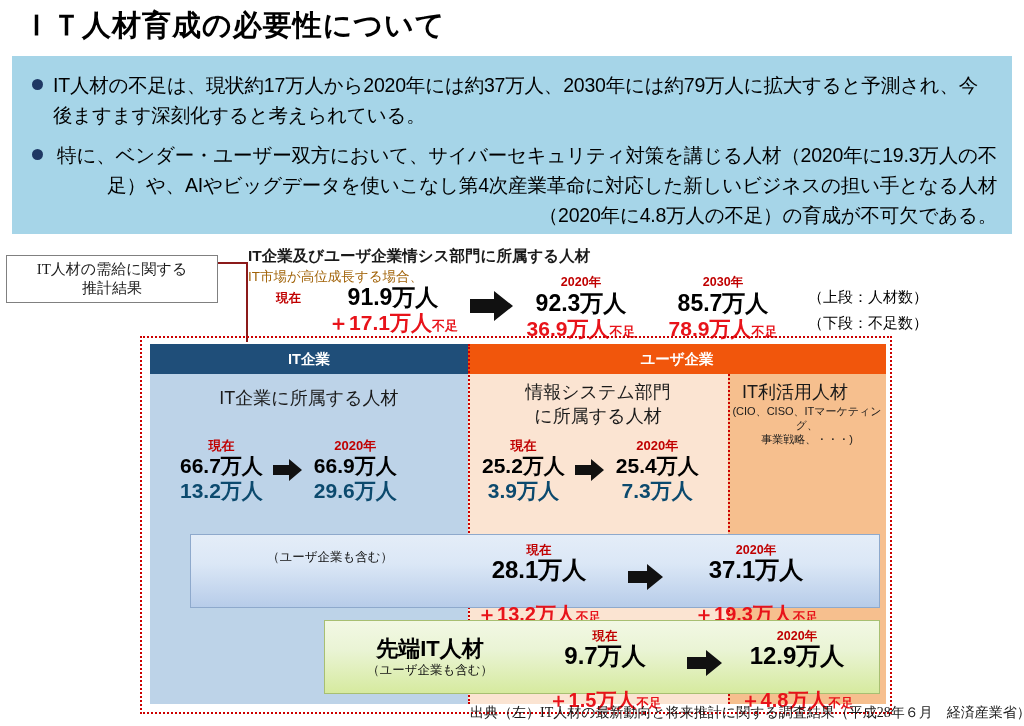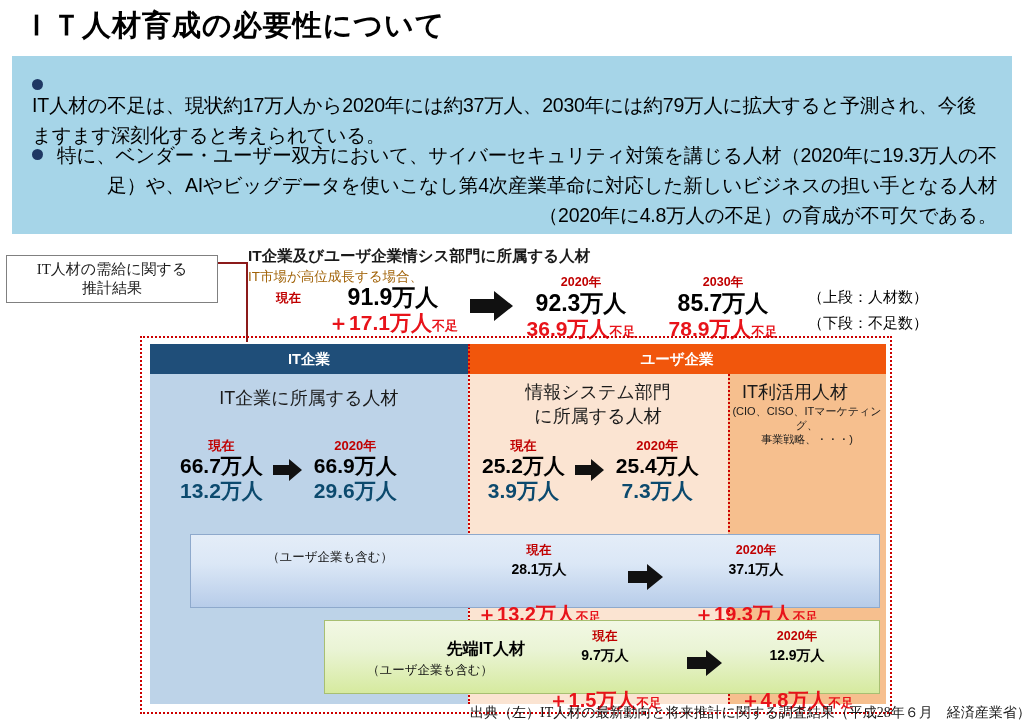--- a/index.html
+++ b/index.html
@@ -22,21 +22,21 @@
   }
   .bullet-row{position:relative;display:flex;align-items:flex-start;}
   .bullet-dot{
     width:11px;height:11px;border-radius:50%;
     background:#1f3864;flex:0 0 auto;margin-top:9px;margin-right:10px;
   }
   .bullet-text{
     font-size:19.5px;line-height:30px;color:#000;
     letter-spacing:-0.2px;
   }
-  #bullet1{position:absolute;left:20px;top:14px;width:960px;flex-direction:column;}
+  #bullet1{position:absolute;left:20px;top:14px;width:960px;}
   #bullet2{position:absolute;left:20px;top:84px;width:965px;text-align:right;}
 
   
   #callout{
     position:absolute;left:6px;top:255px;width:212px;height:48px;
     border:1.6px solid #808080;background:#ffffff;
     display:flex;align-items:center;justify-content:center;
     text-align:center;line-height:19px;
     font-family:"Liberation Serif","DejaVu Serif",serif;
     font-size:15px;color:#1a1a1a;box-sizing:border-box;
@@ -119,35 +119,35 @@
   #sec-band{
     position:absolute;left:48px;top:196px;width:690px;height:74px;
     background:linear-gradient(to bottom,#e4edf8 0%,#dbe7f6 40%,#b7cce9 100%);
     border:1.4px solid #8ea9cc;box-sizing:border-box;
   }
   #sec-label{position:absolute;left:14px;top:14px;width:250px;text-align:center;}
   #sec-label .main{font-size:22px;font-weight:bold;color:#000;line-height:27px;}
   #sec-label .sub{font-size:12.5px;color:#111;line-height:16px;}
   .band-col{position:absolute;text-align:center;}
   .band-col .yr{font-size:12.5px;font-weight:bold;color:#c00000;line-height:14px;}
-  .band-col .n1{font-size:14px;font-weight:bold;color:#000;line-height:25px;white-space:nowrap;}
+  .band-col .n1{font-size:24px;font-weight:bold;color:#000;line-height:25px;white-space:nowrap;}
   .band-col .n2{font-size:20px;font-weight:bold;color:#e8131a;line-height:24px;white-space:nowrap;margin-top:20px;}
   .band-col .n2 .suf{font-size:12.5px;}
   #sec-c1{left:268px;top:8px;width:160px;}
   #sec-c2{left:470px;top:8px;width:190px;}
   #sec-arrow{position:absolute;left:437px;top:28px;}
 
   
   #adv-band{
     position:absolute;left:182px;top:282px;width:556px;height:74px;
     background:linear-gradient(to bottom,#f2f8e4 0%,#eaf4d5 40%,#d6ea9f 100%);
     border:1.4px solid #a8bf72;box-sizing:border-box;
   }
   #adv-label{position:absolute;left:10px;top:14px;width:190px;text-align:center;}
-  #adv-label .main{font-size:16px;font-weight:bold;color:#000;line-height:27px;text-align:right;}
+  #adv-label .main{font-size:22px;font-weight:bold;color:#000;line-height:27px;}
   #adv-label .sub{font-size:12.5px;color:#111;line-height:16px;}
   #adv-c1{left:200px;top:8px;width:160px;}
   #adv-c2{left:392px;top:8px;width:160px;}
   #adv-arrow{position:absolute;left:362px;top:28px;}
 
   
   #footer{
     position:absolute;left:470px;top:704px;
     font-family:"Liberation Serif","DejaVu Serif",serif;
     font-size:14px;color:#1a1a1a;white-space:nowrap;

